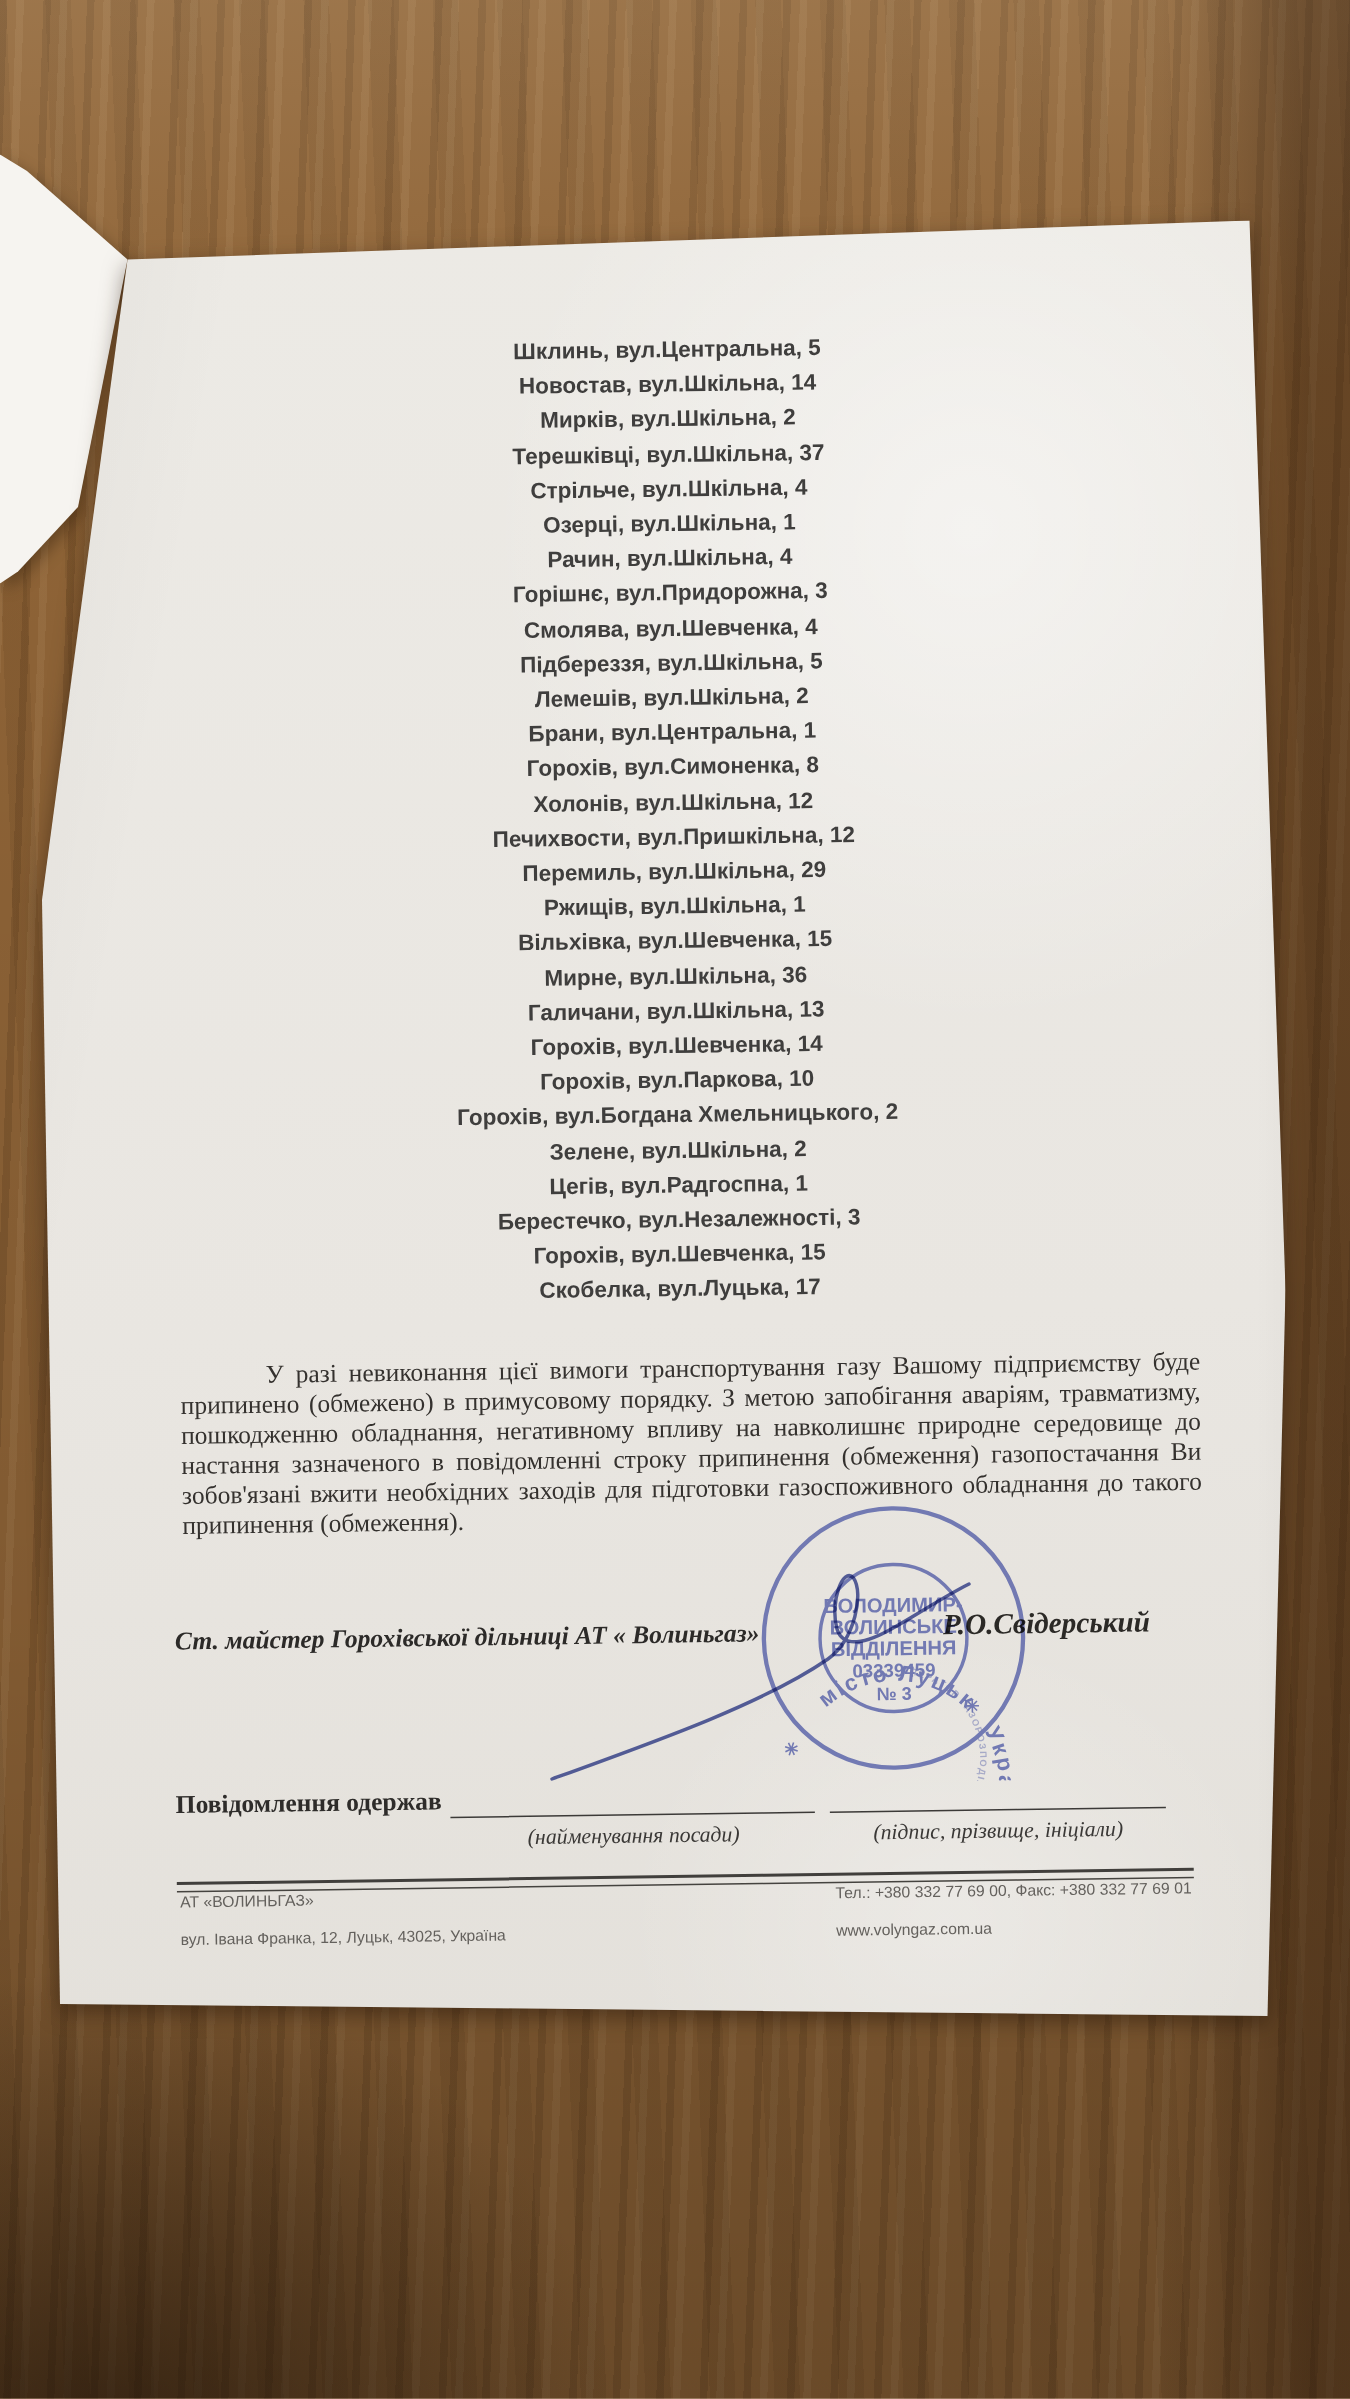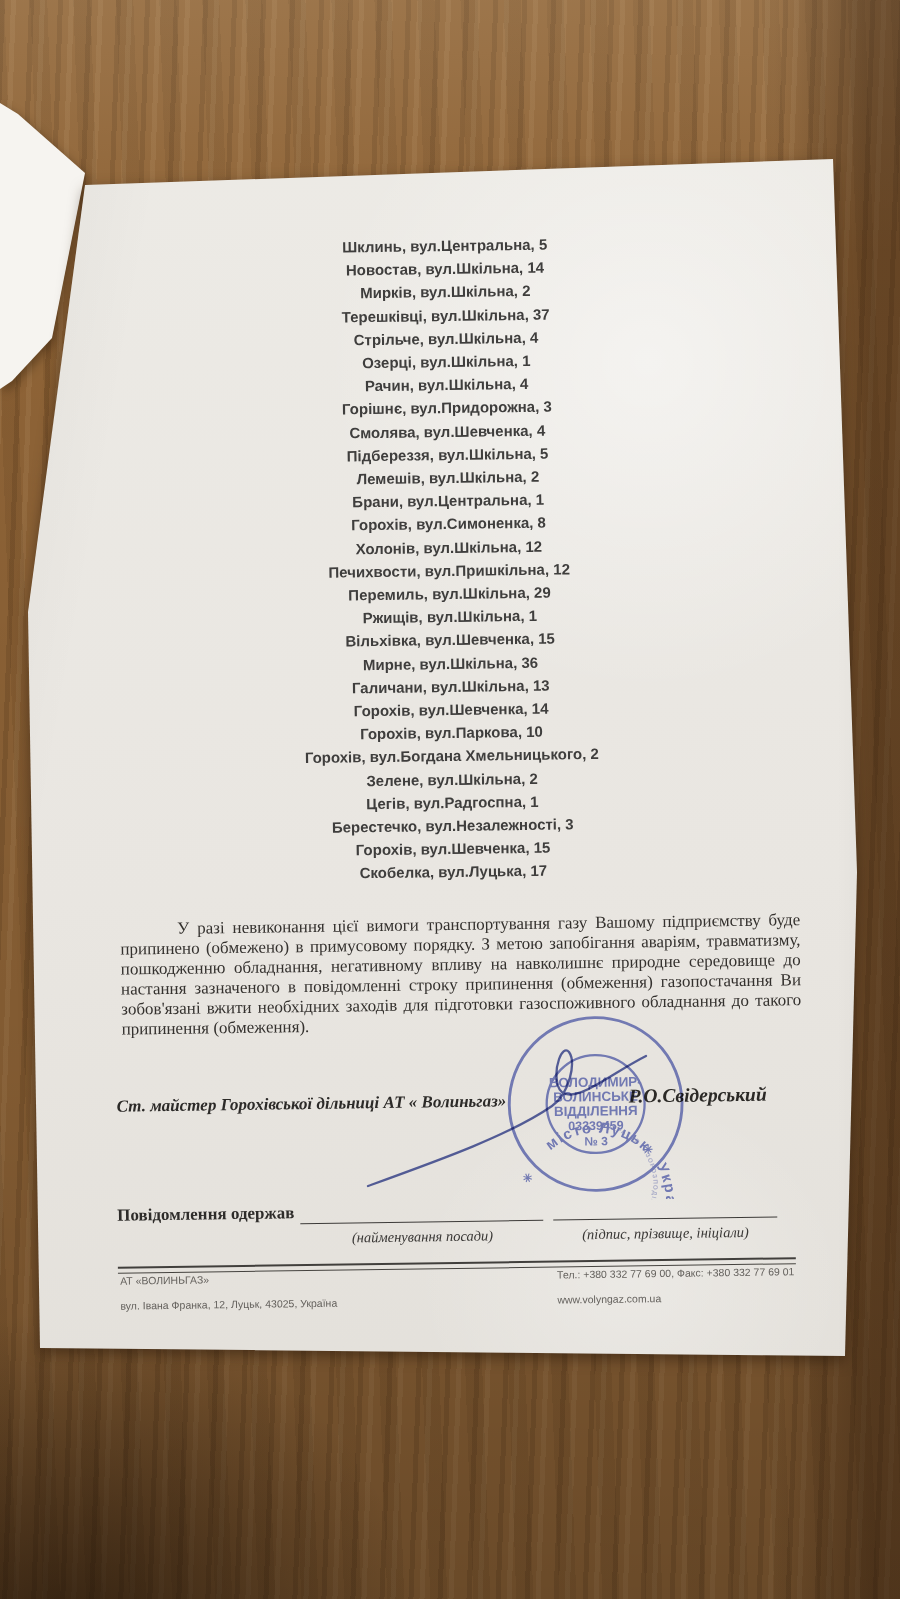--- a/index.html
+++ b/index.html
@@ -12,21 +12,21 @@
       linear-gradient(180deg, rgba(255,244,220,.12) 0%, rgba(0,0,0,0) 16%, rgba(0,0,0,.10) 68%, rgba(0,0,0,.26) 100%),
       repeating-linear-gradient(92deg, rgba(60,35,12,.17) 0 5px, rgba(0,0,0,0) 5px 11px, rgba(255,230,190,.07) 11px 16px, rgba(0,0,0,0) 16px 29px),
       repeating-linear-gradient(88deg, rgba(80,50,20,.13) 0 17px, rgba(0,0,0,0) 17px 43px);
   }
   
   .page2-wrap{position:absolute;inset:0;filter:drop-shadow(3px 4px 5px rgba(50,30,12,.45));pointer-events:none;}
   .page2{position:absolute;inset:0;
     clip-path:polygon(0px 103px, 18px 114px, 85px 173px, 52px 338px, 12px 381px, 0px 389px);
     background:linear-gradient(115deg,#f6f4f0 55%, #dedad3 92%, #cfcac2 100%);}
   
-  .paper-wrap{position:absolute;inset:0;filter:drop-shadow(0px 5px 7px rgba(35,20,8,.5));margin-top:12px;}
+  .paper-wrap{position:absolute;inset:0;filter:drop-shadow(0px 5px 7px rgba(35,20,8,.5));}
   .paper{position:absolute;inset:0;
     clip-path:polygon(85px 173px, 833px 147px, 857px 860px, 845px 1344px, 40px 1336px, 28px 600px);
     background:
       linear-gradient(100deg, rgba(0,0,0,.05), transparent 16%),
       linear-gradient(270deg, rgba(0,0,0,.06), transparent 7%),
       radial-gradient(ellipse 60% 35% at 72% 22%, rgba(255,255,255,.45), transparent 60%),
       radial-gradient(ellipse 40% 20% at 70% 80%, rgba(255,255,255,.25), transparent 60%),
       linear-gradient(178deg,#edebe6 0%, #e9e6e1 55%, #e1ded8 100%);}
   .content{position:absolute;inset:0;transform:rotate(-0.8deg);transform-origin:450px 760px;color:#3a3a3a;}
   .addr-list{position:absolute;left:95px;top:222px;width:714px;text-align:center;

